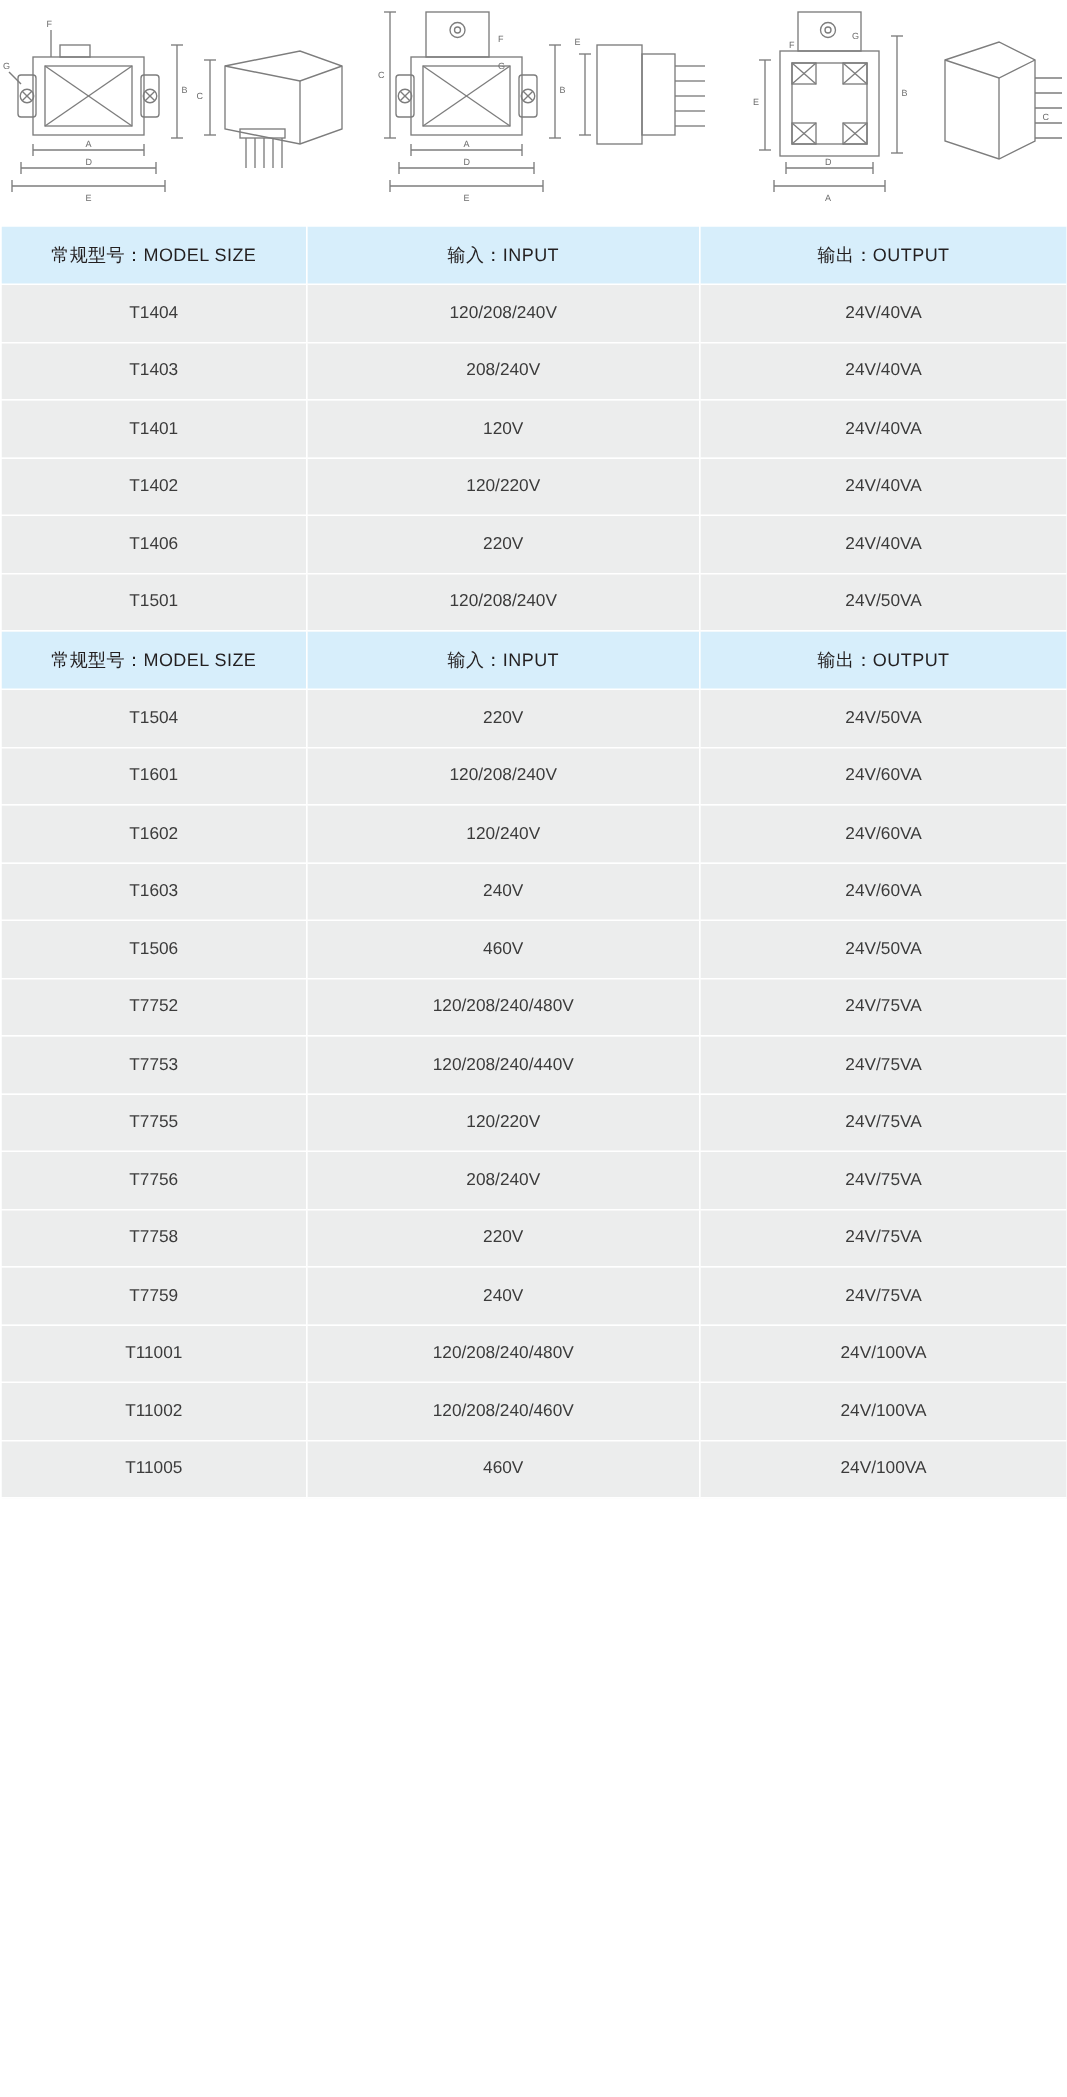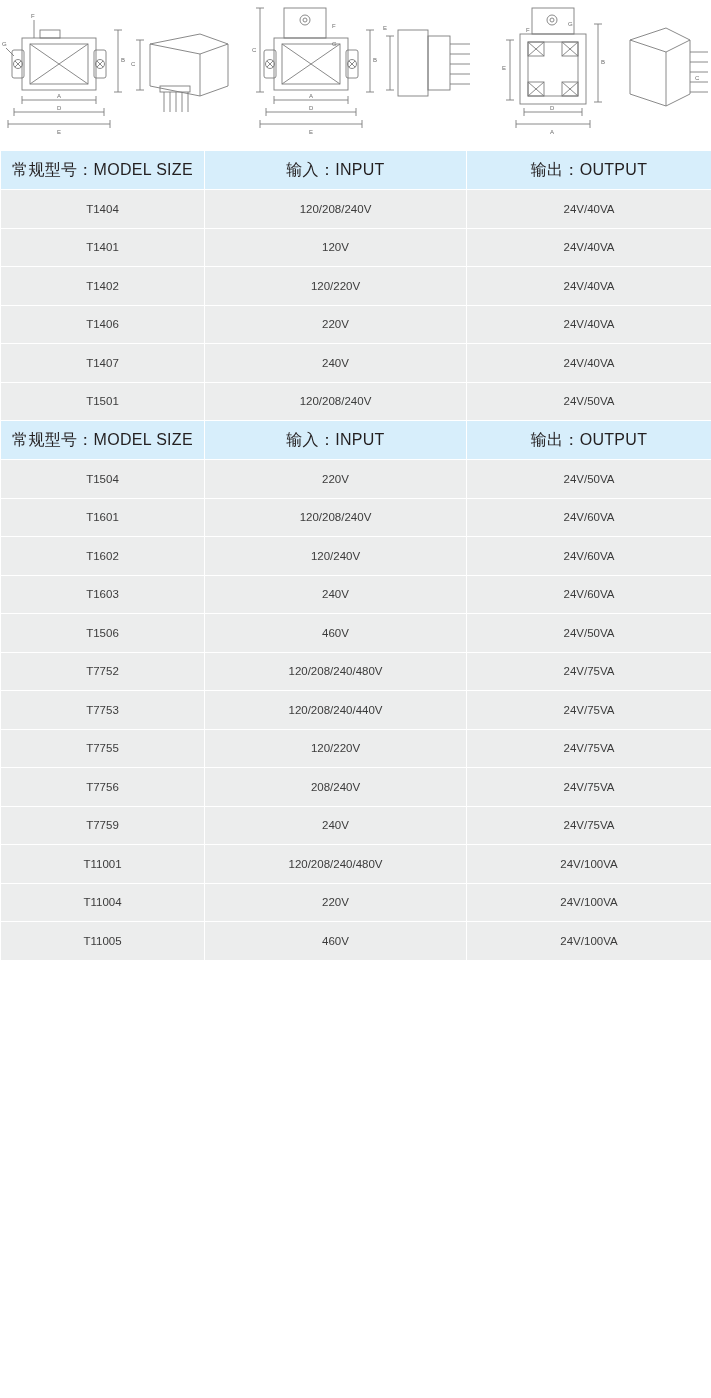--- a/index.html
+++ b/index.html
@@ -43,21 +43,21 @@
   }
   .spec-table td, .spec-table th {
     border: 1px solid #ffffff;
     text-align: center;
     vertical-align: middle;
     font-weight: normal;
   }
   .hdr td {
     background: #d7eefb;
     color: #231f20;
-    font-size: 16px;
+    font-size: 12px;
     height: 36px;
     letter-spacing: .3px;
   }
   .row td {
     background: #eceded;
     color: #3b3b3b;
     font-size: 11.5px;
     height: 35.5px;
   }
   .col-model { width: 204px; }
@@ -264,37 +264,37 @@
         <td>输入：INPUT</td>
         <td>输出：OUTPUT</td>
       </tr>
 
       <tr class="row">
         <td>T1404</td>
         <td>120/208/240V</td>
         <td>24V/40VA</td>
       </tr>
       <tr class="row">
+        <td>T1403</td>
+        <td>208/240V</td>
+        <td>24V/40VA</td>
+      </tr>
+      <tr class="row">
         <td>T1401</td>
         <td>120V</td>
         <td>24V/40VA</td>
       </tr>
       <tr class="row">
         <td>T1402</td>
         <td>120/220V</td>
         <td>24V/40VA</td>
       </tr>
       <tr class="row">
         <td>T1406</td>
         <td>220V</td>
-        <td>24V/40VA</td>
-      </tr>
-      <tr class="row">
-        <td>T1407</td>
-        <td>240V</td>
         <td>24V/40VA</td>
       </tr>
       <tr class="row">
         <td>T1501</td>
         <td>120/208/240V</td>
         <td>24V/50VA</td>
       </tr>
 
       <tr class="hdr">
         <td>常规型号：MODEL SIZE</td>
@@ -341,32 +341,37 @@
         <td>T7755</td>
         <td>120/220V</td>
         <td>24V/75VA</td>
       </tr>
       <tr class="row">
         <td>T7756</td>
         <td>208/240V</td>
         <td>24V/75VA</td>
       </tr>
       <tr class="row">
+        <td>T7758</td>
+        <td>220V</td>
+        <td>24V/75VA</td>
+      </tr>
+      <tr class="row">
         <td>T7759</td>
         <td>240V</td>
         <td>24V/75VA</td>
       </tr>
       <tr class="row">
         <td>T11001</td>
         <td>120/208/240/480V</td>
         <td>24V/100VA</td>
       </tr>
       <tr class="row">
-        <td>T11004</td>
-        <td>220V</td>
+        <td>T11002</td>
+        <td>120/208/240/460V</td>
         <td>24V/100VA</td>
       </tr>
       <tr class="row">
         <td>T11005</td>
         <td>460V</td>
         <td>24V/100VA</td>
       </tr>
     </tbody>
   </table>
 

